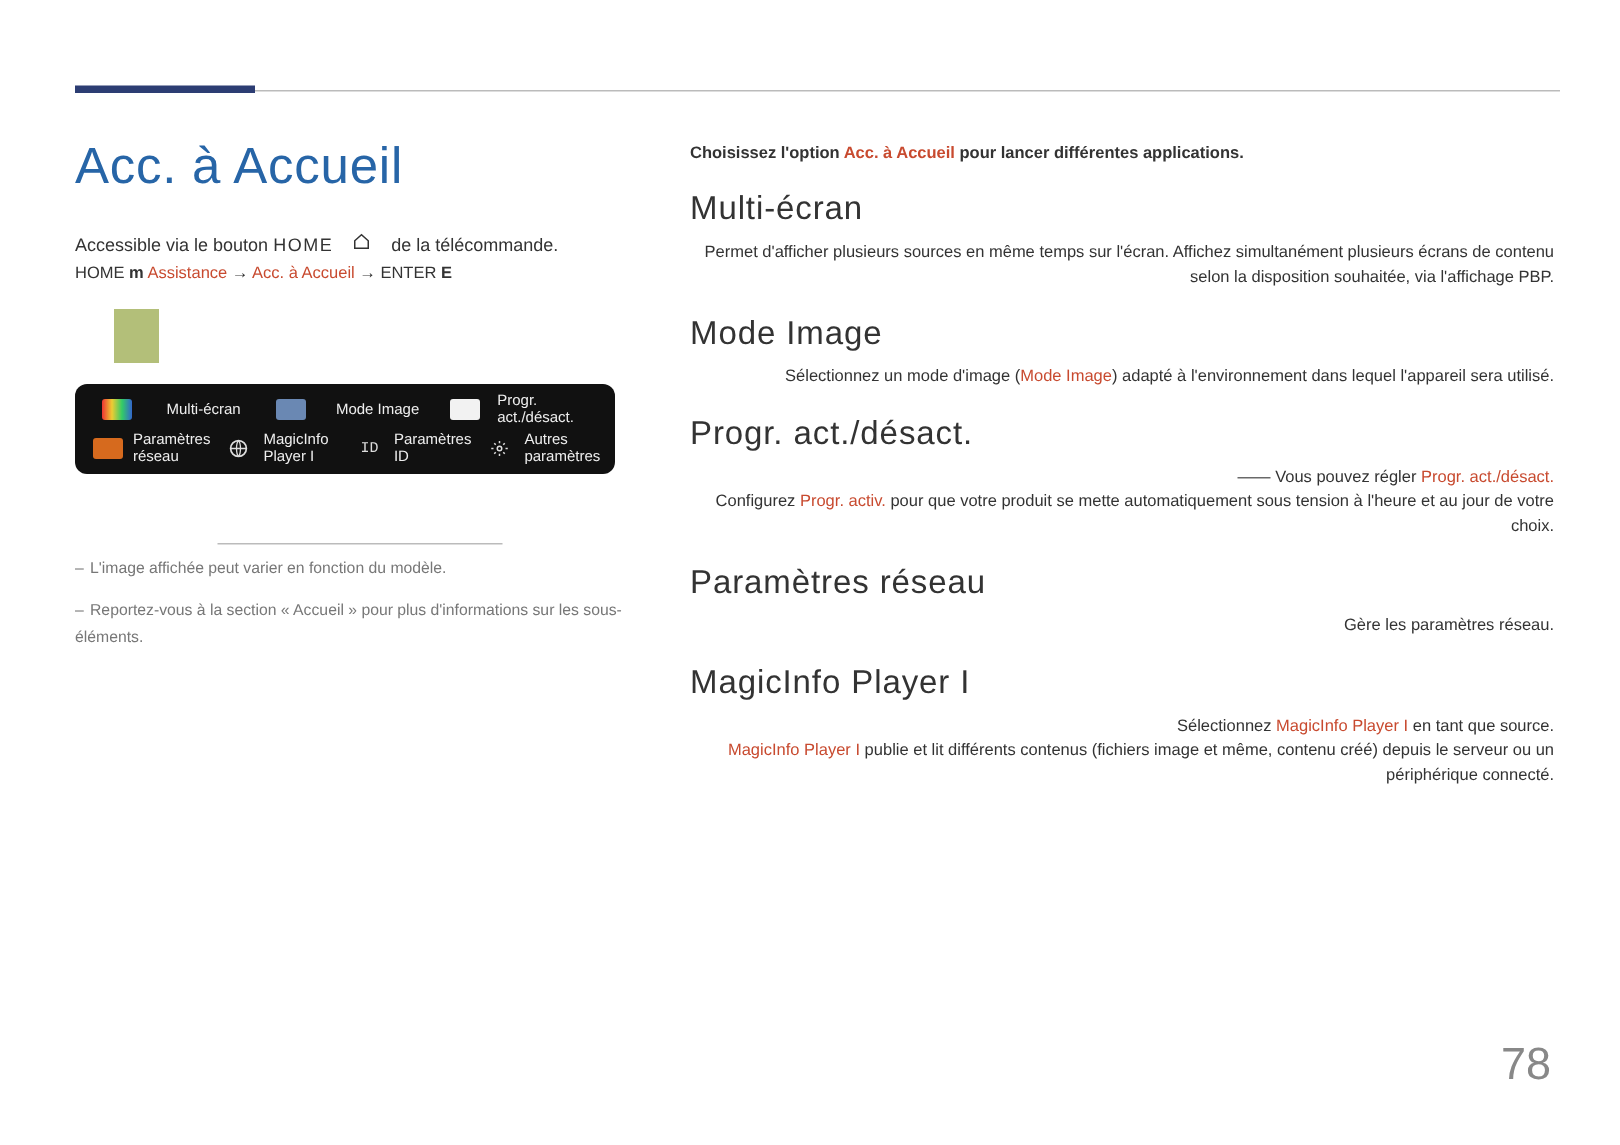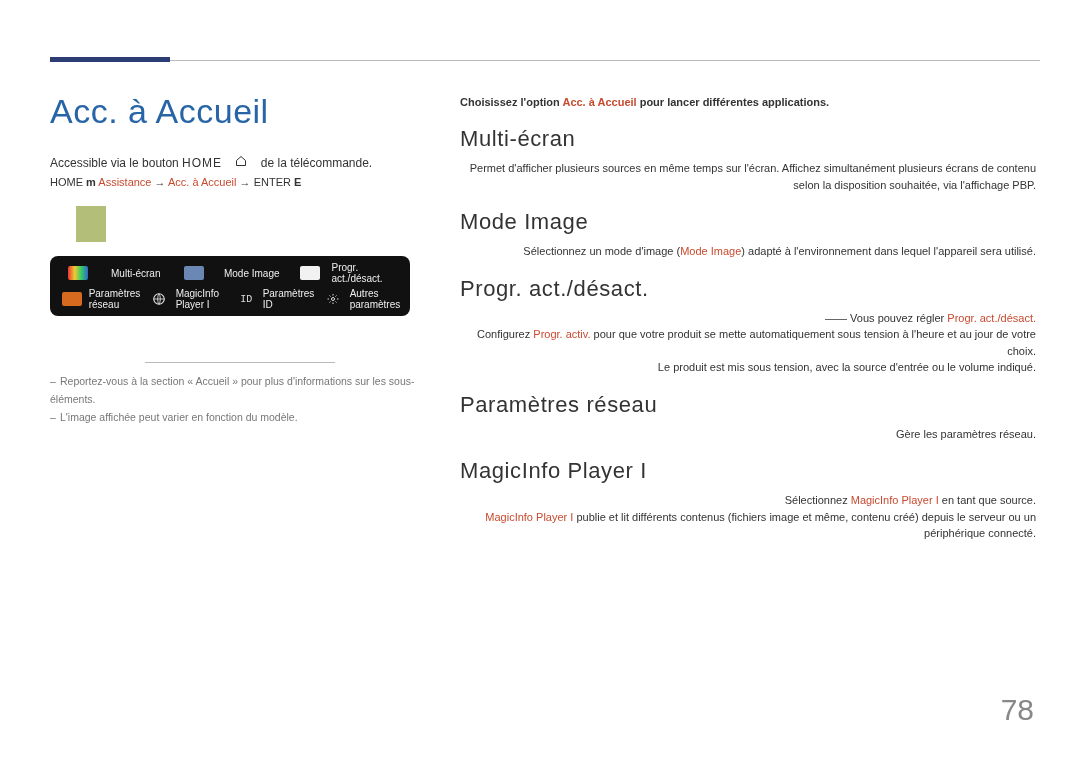--- a/index.html
+++ b/index.html
@@ -237,43 +237,42 @@
               <circle cx="12" cy="12" r="3" stroke="#ddd" stroke-width="2"></circle>
               <path d="M12 2v3M12 19v3M4 12H1M23 12h-3M5 5l2 2M17 17l2 2M5 19l2-2M17 7l2-2" stroke="#ddd" stroke-width="2"></path>
             </svg>
         </div>
         <div class="appbar-cell">Autres paramètres</div>
       </div>
     </div>
 
     <hr class="hr-foot">
     <div class="footnotes">
+      <div><span class="dash">–</span><span>L'image affichée peut varier en fonction du modèle.</span></div>
       <div style="margin-top:10px"><span class="dash">–</span><span>Reportez-vous à la section « Accueil » pour plus d'informations sur les sous-éléments.</span></div>
-      <div><span class="dash">–</span><span>L'image affichée peut varier en fonction du modèle.</span></div>
     </div>
   </div>
 
   <div class="right-col">
     <div class="intro-line">
       <span>Choisissez l'option </span><span class="hl">Acc. à Accueil</span><span> pour lancer différentes applications.</span>
     </div>
 
     <h2 class="sec-h">Multi-écran</h2>
     <div class="body">Permet d'afficher plusieurs sources en même temps sur l'écran. Affichez simultanément plusieurs écrans de contenu selon la disposition souhaitée, via l'affichage PBP.</div>
 
     <h2 class="sec-h">Mode Image</h2>
     <div class="body">
       <span>Sélectionnez un mode d'image (</span><span class="em">Mode Image</span><span>) adapté à l'environnement dans lequel l'appareil sera utilisé.</span>
     </div>
 
     <h2 class="sec-h">Progr. act./désact.</h2>
     <div class="body">
       ―― <span>Vous pouvez régler </span><span class="em">Progr. act./désact.</span><span></span><br>
       <span>Configurez </span><span class="em">Progr. activ.</span><span> pour que votre produit se mette automatiquement sous tension à l'heure et au jour de votre choix.</span><br>
-      <span>Le produit est mis sous tension, avec la source d'entrée ou le volume indiqué.</span>
     </div>
 
     <h2 class="sec-h">Paramètres réseau</h2>
     <div class="body">Gère les paramètres réseau.</div>
 
     <h2 class="sec-h">MagicInfo Player I</h2>
     <div class="body">
       <span>Sélectionnez </span><span class="em">MagicInfo Player I</span><span> en tant que source.</span><br>
       <span class="em">MagicInfo Player I</span><span> publie et lit différents contenus (fichiers image et même, contenu créé) depuis le serveur ou un périphérique connecté.</span>
     </div>

